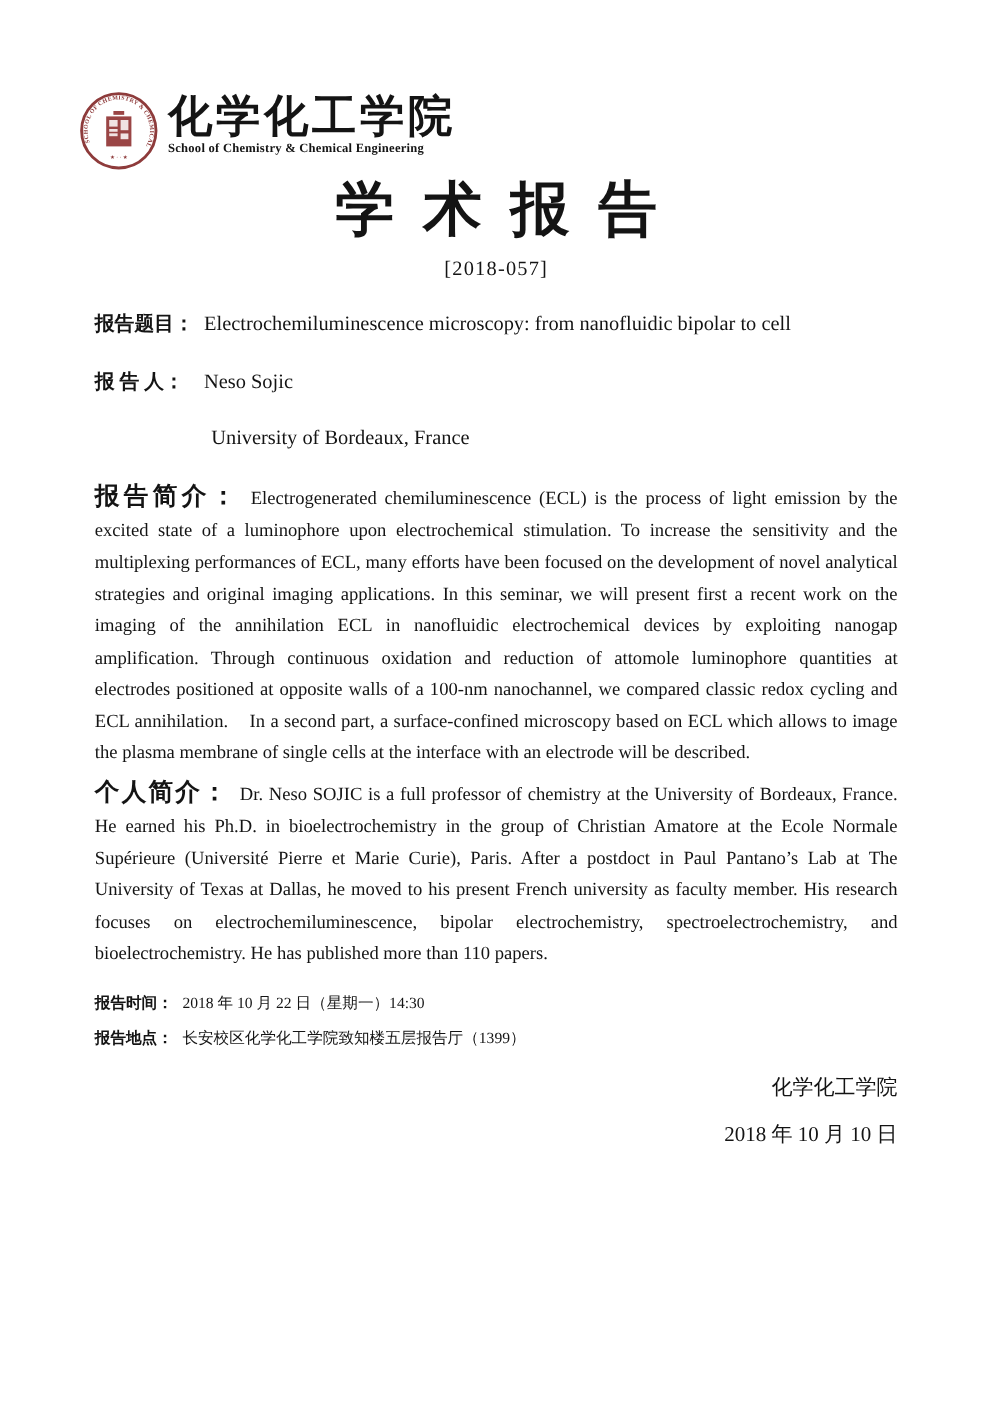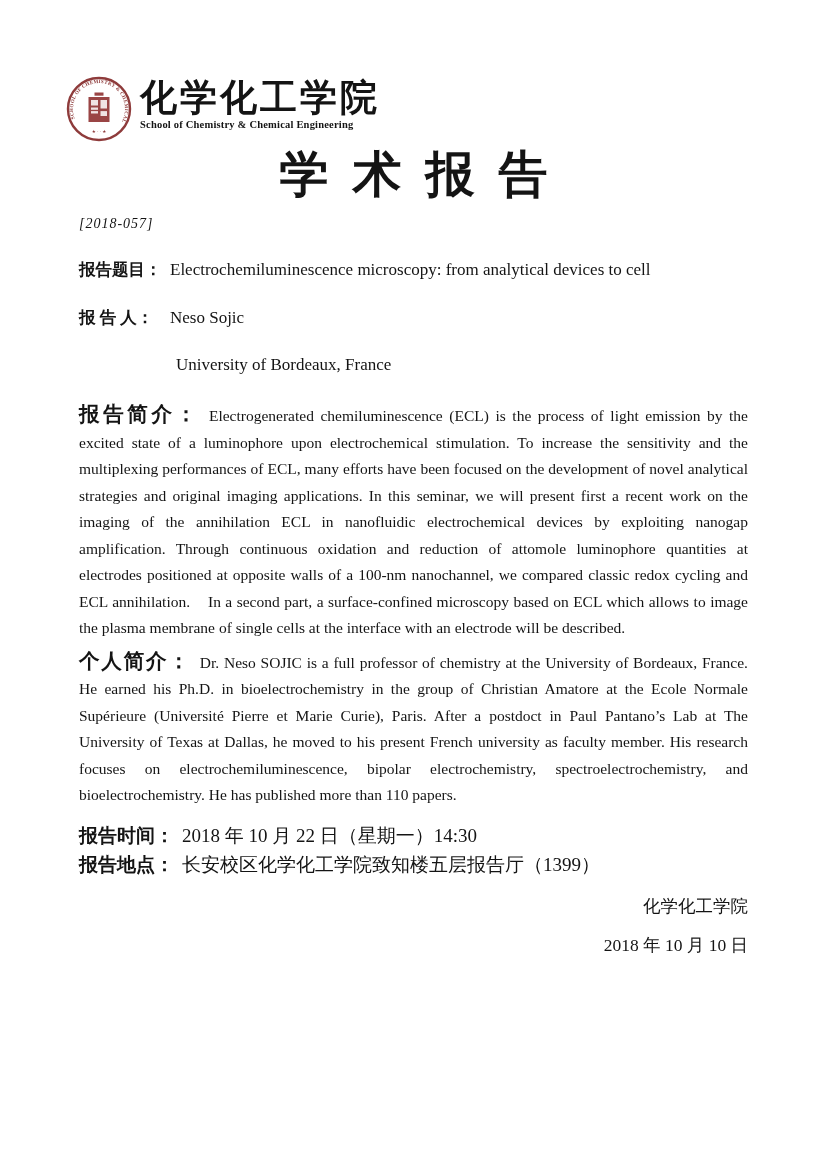--- a/index.html
+++ b/index.html
@@ -23,38 +23,38 @@
     font-size: 37px; font-weight: bold; line-height: 38px;
     letter-spacing: 3px; font-family: "Liberation Serif", serif;
   }
   .logo-en { font-size: 10.5px; font-weight: bold; letter-spacing: 0.2px; margin-top: 2px; }
   
   .doc-title {
     text-align: center; font-size: 49px; font-weight: bold; 
     letter-spacing: 24px; text-indent: 24px; line-height: 58px; margin-top: 3px;
     font-family: "Liberation Serif", serif;
   }
-  .doc-number { font-size: 14px; letter-spacing: 1px; margin-top: 9px; line-height: 22px; font-style: italic; }
+  .doc-number { text-align: center; font-size: 17px; letter-spacing: 1px; margin-top: 9px; line-height: 22px; }
   
   .field-row { display: flex; font-size: 17px; line-height: 25px; }
   .field-row.topic { margin-top: 22px; }
   .field-row.speaker { margin-top: 23px; justify-content: flex-end; }
   .field-label { width: 91px; flex: none; font-weight: bold; font-size: 16.5px; white-space: pre; }
   .field-value { flex: 1; }
   .field-cont { margin-left: 97px; margin-top: 22px; font-size: 17px; line-height: 25px; }
   
   .para { text-align: justify; font-size: 15.5px; line-height: 26.5px; }
   .para.abstract { margin-top: 24px; }
   .para.bio { margin-top: 6px; }
   .para-label {
     font-size: 20.5px; font-weight: bold; margin-right: 9px;
     font-family: "Liberation Serif", serif; letter-spacing: 1px;
   }
   
-  .sched-row { font-size: 19px; line-height: 29px; }
+  .sched-row { font-size: 13px; line-height: 29px; }
   .sched-row.first { margin-top: 12px; }
   .sched-label { font-weight: bold; margin-right: 8px; }
   
   .footer { text-align: right; font-size: 17.5px; line-height: 39px; margin-top: 8px; }
 </style>
 </head>
 <body>
 
 <div class="page">
 
@@ -80,21 +80,21 @@
       <div class="logo-cn">化学化工学院</div>
       <div class="logo-en">School of Chemistry &amp; Chemical Engineering</div>
     </div>
   </header>
 
   <h1 class="doc-title">学术报告</h1>
   <div class="doc-number">[2018-057]</div>
 
   <div class="field-row topic">
     <span class="field-label">报告题目：</span>
-    <span class="field-value">Electrochemiluminescence microscopy: from analytical devices to cell</span>
+    <span class="field-value">Electrochemiluminescence microscopy: from nanofluidic bipolar to cell</span>
   </div>
 
   <div class="field-row speaker">
     <span class="field-label">报 告 人：</span>
     <span class="field-value">Neso Sojic</span>
   </div>
   <div class="field-cont">University of Bordeaux, France</div>
 
   <p class="para abstract">
     <span class="para-label">报告简介：</span><span class="para-text">Electrogenerated chemiluminescence (ECL) is the process of light emission by the excited state of a luminophore upon electrochemical stimulation. To increase the sensitivity and the multiplexing performances of ECL, many efforts have been focused on the development of novel analytical strategies and original imaging applications. In this seminar, we will present first a recent work on the imaging of the annihilation ECL in nanofluidic electrochemical devices by exploiting nanogap amplification. Through continuous oxidation and reduction of attomole luminophore quantities at electrodes positioned at opposite walls of a 100-nm nanochannel, we compared classic redox cycling and ECL annihilation.&nbsp;&nbsp;&nbsp; In a second part, a surface-confined microscopy based on ECL which allows to image the plasma membrane of single cells at the interface with an electrode will be described.</span>

